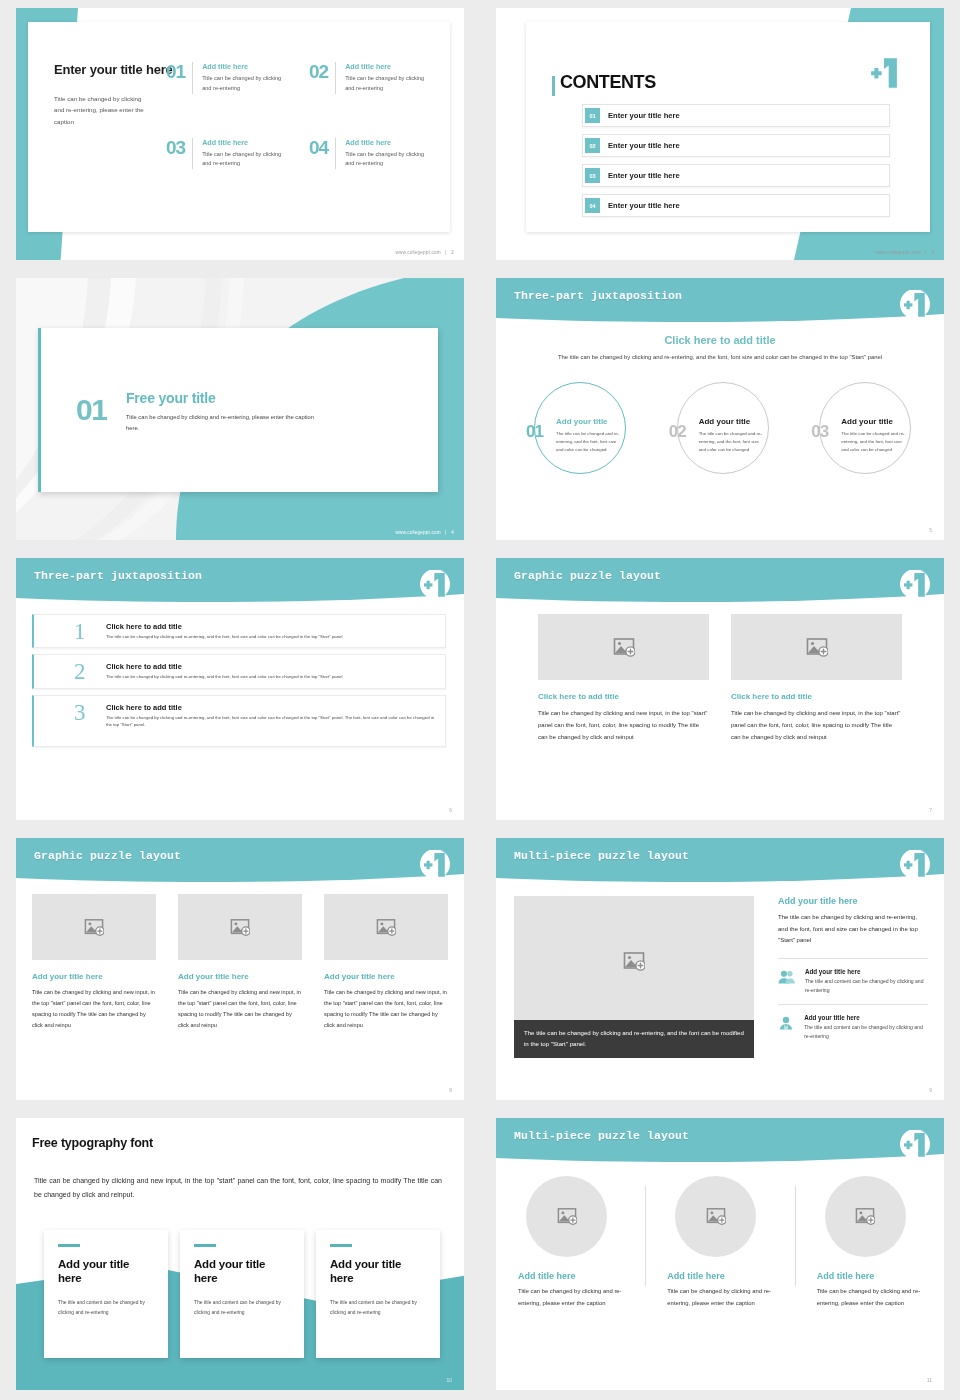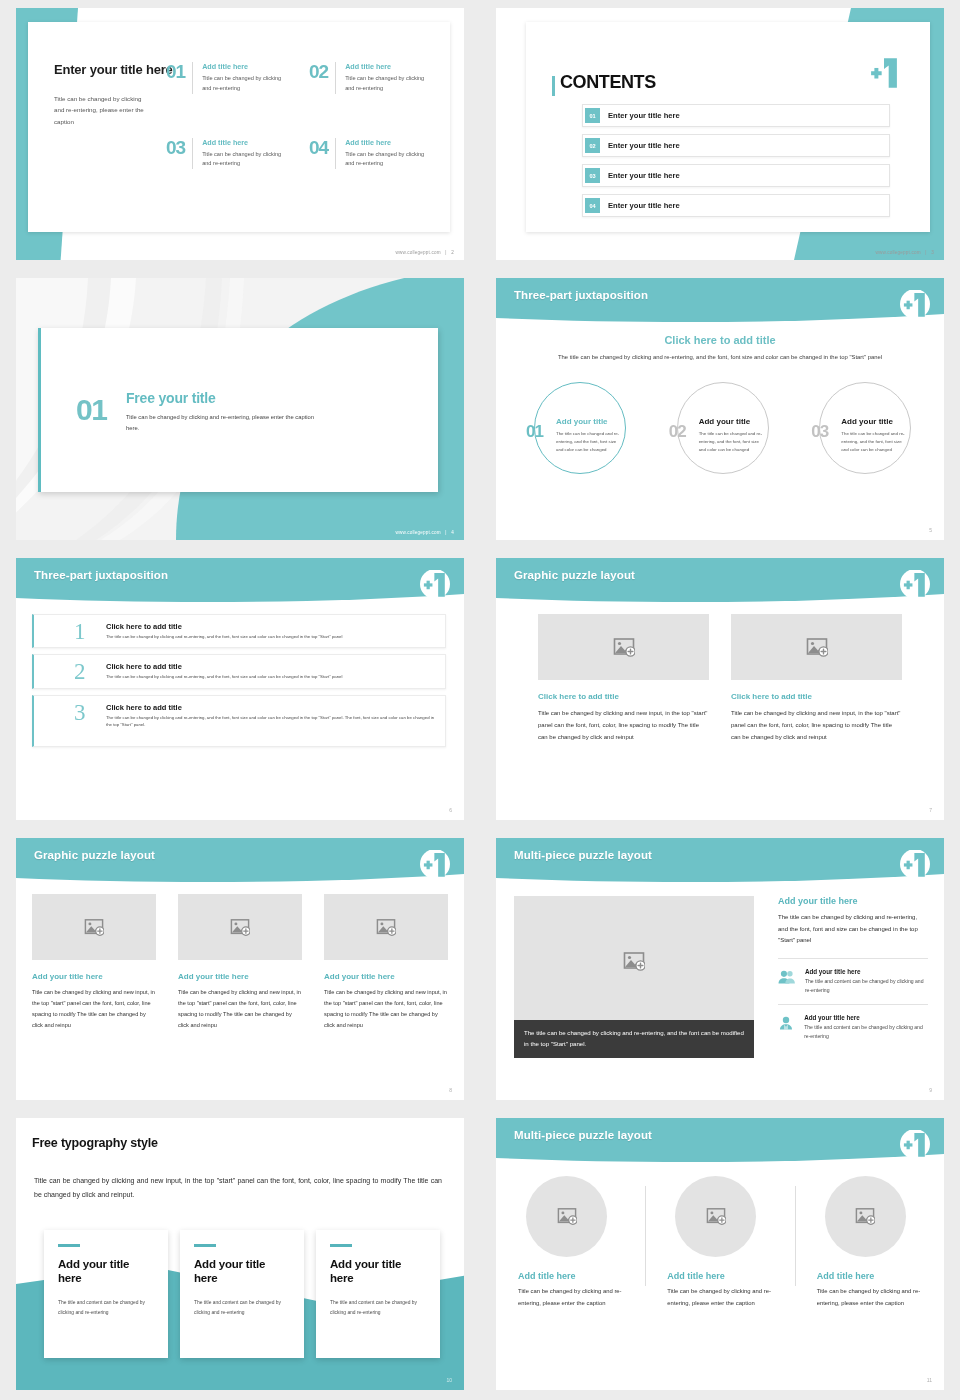--- a/index.html
+++ b/index.html
@@ -27,21 +27,21 @@
     font-size:4.6px; color:#9a9a9a; letter-spacing:.2px;
     white-space:nowrap;
   }
   .footer-brand .sep{ margin:0 3px; }
   .pagenum-plain{
     position:absolute; right:12px; bottom:7px;
     font-size:5px; color:#b0b0b0;
   }
   
   .hdr {
-    position:absolute; left:0; top:0; width:100%; height:46px;
+    position:absolute; left:0; top:0; width:100%; height:46px;font-family:Liberation Mono, monospace;
   }
   .hdr svg{ position:absolute; left:0; top:0; width:100%; height:100%; display:block;}
   .hdr-title{
     position:absolute; left:18px; top:11px;
     color:#fff; font-size:11.5px; font-weight:bold; letter-spacing:.1px;
     text-shadow: 0 1px 1px rgba(0,0,0,.12);
   }
   .hdr-logo{
     position:absolute; right:12px; top:12px; width:34px; height:30px;
   }
@@ -563,21 +563,21 @@
       <div class="pagenum-plain">9</div>
     </div>
   </div>
 
   <div class="cell">
     <div class="slide">
       <svg viewBox="0 0 448 262" preserveAspectRatio="none" style="position:absolute;inset:0;width:100%;height:100%">
         <rect width="448" height="262" fill="#ffffff"></rect>
         <path d="M0 160 L130 142 L300 176 L448 152 L448 262 L0 262 Z" fill="#5cb7bd"></path>
       </svg>
-      <div class="ft-title">Free typography style</div>
+      <div class="ft-title">Free typography font</div>
       <div class="ft-lead">Title can be changed by clicking and new input, in the top "start" panel can the font, font, color, line spacing to modify The title can be changed by click and reinput.</div>
       <div class="ft-cards">
         <div class="ft-card">
           <div class="ft-dash"></div>
           <div class="ft-h">Add your title here</div>
           <div class="ft-d">The title and content can be changed by clicking and re-entering</div>
         </div>
         <div class="ft-card">
           <div class="ft-dash"></div>
           <div class="ft-h">Add your title here</div>

